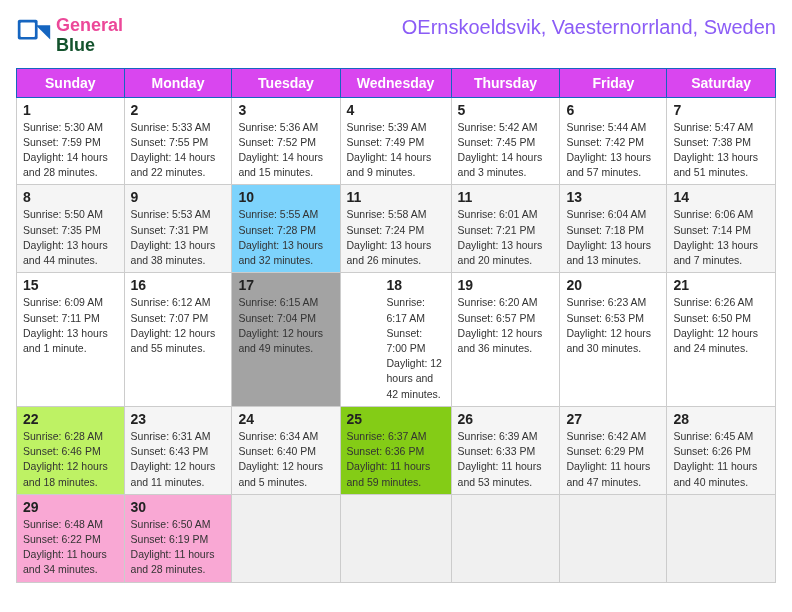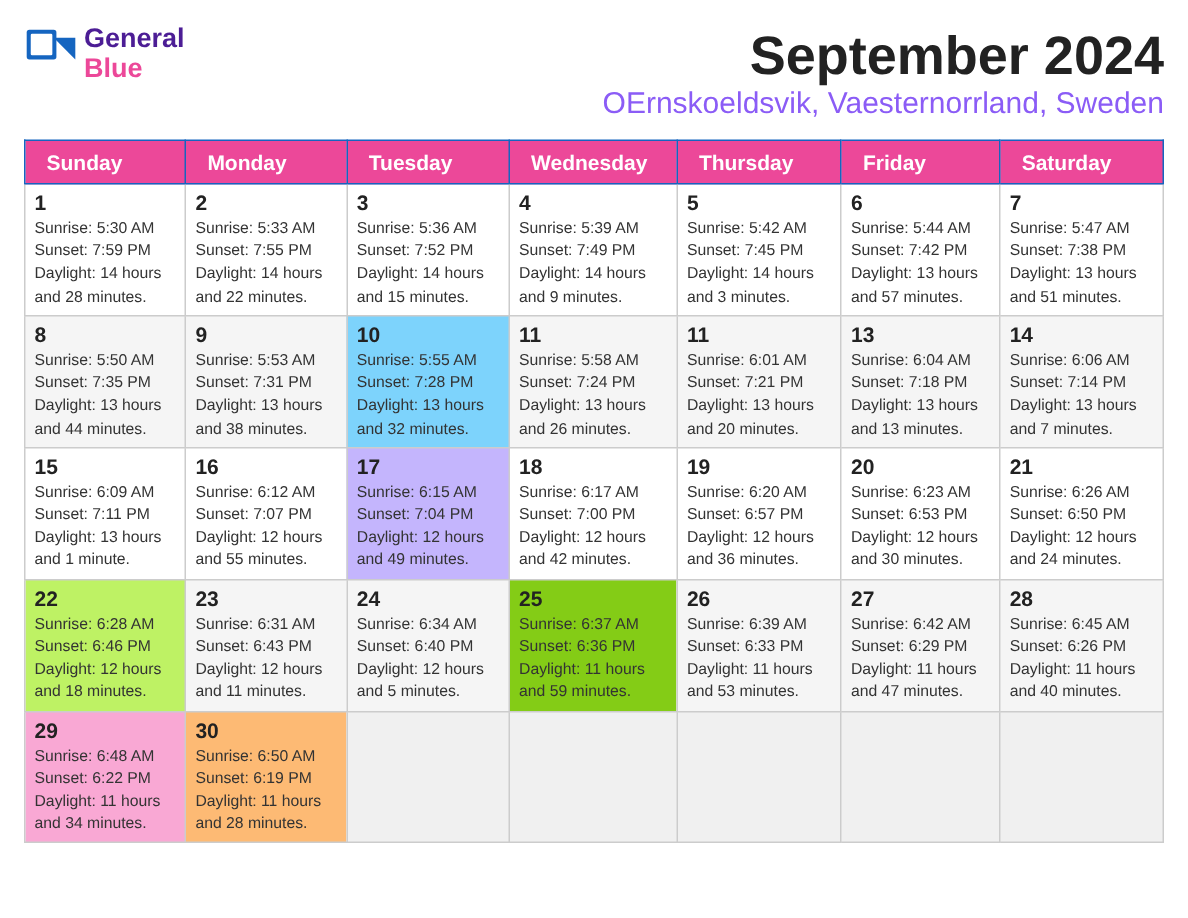--- a/index.html
+++ b/index.html
@@ -19,22 +19,22 @@
     .logo {
       display: flex;
       align-items: center;
       gap: 4px;
     }
     .logo-text {
       font-size: 18px;
       font-weight: bold;
       line-height: 1.1;
     }
-    .logo-text .general { color: #4c1d95; }
-    .logo-text .blue { color: #ec4899; }
+    .logo-text .general { color: #ec4899; }
+    .logo-text .blue { color: #14532d; }
     .logo-icon {
       width: 36px;
       height: 36px;
     }
     .title-block {
       text-align: right;
     }
     .month-title {
       font-size: 36px;
       font-weight: bold;
@@ -42,26 +42,26 @@
     }
     .location-title {
       font-size: 20px;
       color: #8b5cf6;
     }
     .calendar {
       width: 100%;
       border-collapse: collapse;
     }
     .calendar th {
-      background: #ec4899;
+      background: #d946ef;
       color: #fff;
-      padding: 6px 14px;
+      padding: 6px 4px;
       font-size: 14px;
       font-weight: bold;
-      text-align: left;
+      text-align: center;
       border: 1px solid #1565c0;
     }
     .calendar td {
       vertical-align: top;
       padding: 4px 6px;
       border: 1px solid #ccc;
       font-size: 11px;
       color: #333;
       width: 113px;
       min-height: 80px;
@@ -99,21 +99,20 @@
       <polygon points="22,8 38,8 38,24" fill="#1565c0"></polygon>
       <rect x="2" y="2" width="22" height="22" fill="#1565c0" rx="2"></rect>
       <rect x="5" y="5" width="16" height="16" fill="white" rx="1"></rect>
     </svg>
     <div class="logo-text">
       <span class="general">General</span><br>
       <span class="blue">Blue</span>
     </div>
   </div>
   <div class="title-block">
-    <div class="month-title">September 2024</div>
     <div class="location-title">OErnskoeldsvik, Vaesternorrland, Sweden</div>
   </div>
 </div>
 
 <table class="calendar">
   <thead>
     <tr>
       <th>Sunday</th>
       <th>Monday</th>
       <th>Tuesday</th>
@@ -250,29 +249,29 @@
         </div>
         </td>
         <td style="background: rgb(255, 255, 255);">
         <span class="day-number">16</span>
         <div class="day-info">
           Sunrise: 6:12 AM<br>
           Sunset: 7:07 PM<br>
           Daylight: 12 hours and 55 minutes.
         </div>
         </td>
-        <td style="background: #c4b5fd; margin-left: 16px;">
+        <td style="background: #a3a3a3; margin-left: 16px;">
         <span class="day-number">17</span>
         <div class="day-info">
           Sunrise: 6:15 AM<br>
           Sunset: 7:04 PM<br>
           Daylight: 12 hours and 49 minutes.
         </div>
         </td>
-        <td style="background: rgb(255, 255, 255);">
+        <td style="background: rgb(255, 255, 255); padding-left: 46px;">
         <span class="day-number">18</span>
         <div class="day-info">
           Sunrise: 6:17 AM<br>
           Sunset: 7:00 PM<br>
           Daylight: 12 hours and 42 minutes.
         </div>
         </td>
         <td style="background: rgb(255, 255, 255);">
         <span class="day-number">19</span>
         <div class="day-info">
@@ -358,21 +357,21 @@
       </tr>
       <tr>
         <td style="background: #f9a8d4;">
         <span class="day-number">29</span>
         <div class="day-info">
           Sunrise: 6:48 AM<br>
           Sunset: 6:22 PM<br>
           Daylight: 11 hours and 34 minutes.
         </div>
         </td>
-        <td style="background: #fdba74;">
+        <td style="background: #f9a8d4;">
         <span class="day-number">30</span>
         <div class="day-info">
           Sunrise: 6:50 AM<br>
           Sunset: 6:19 PM<br>
           Daylight: 11 hours and 28 minutes.
         </div>
         </td>
         <td class="empty-cell" style="background: rgb(238, 238, 238);"></td>
         <td class="empty-cell" style="background: rgb(238, 238, 238);"></td>
         <td class="empty-cell" style="background: rgb(238, 238, 238);"></td>

